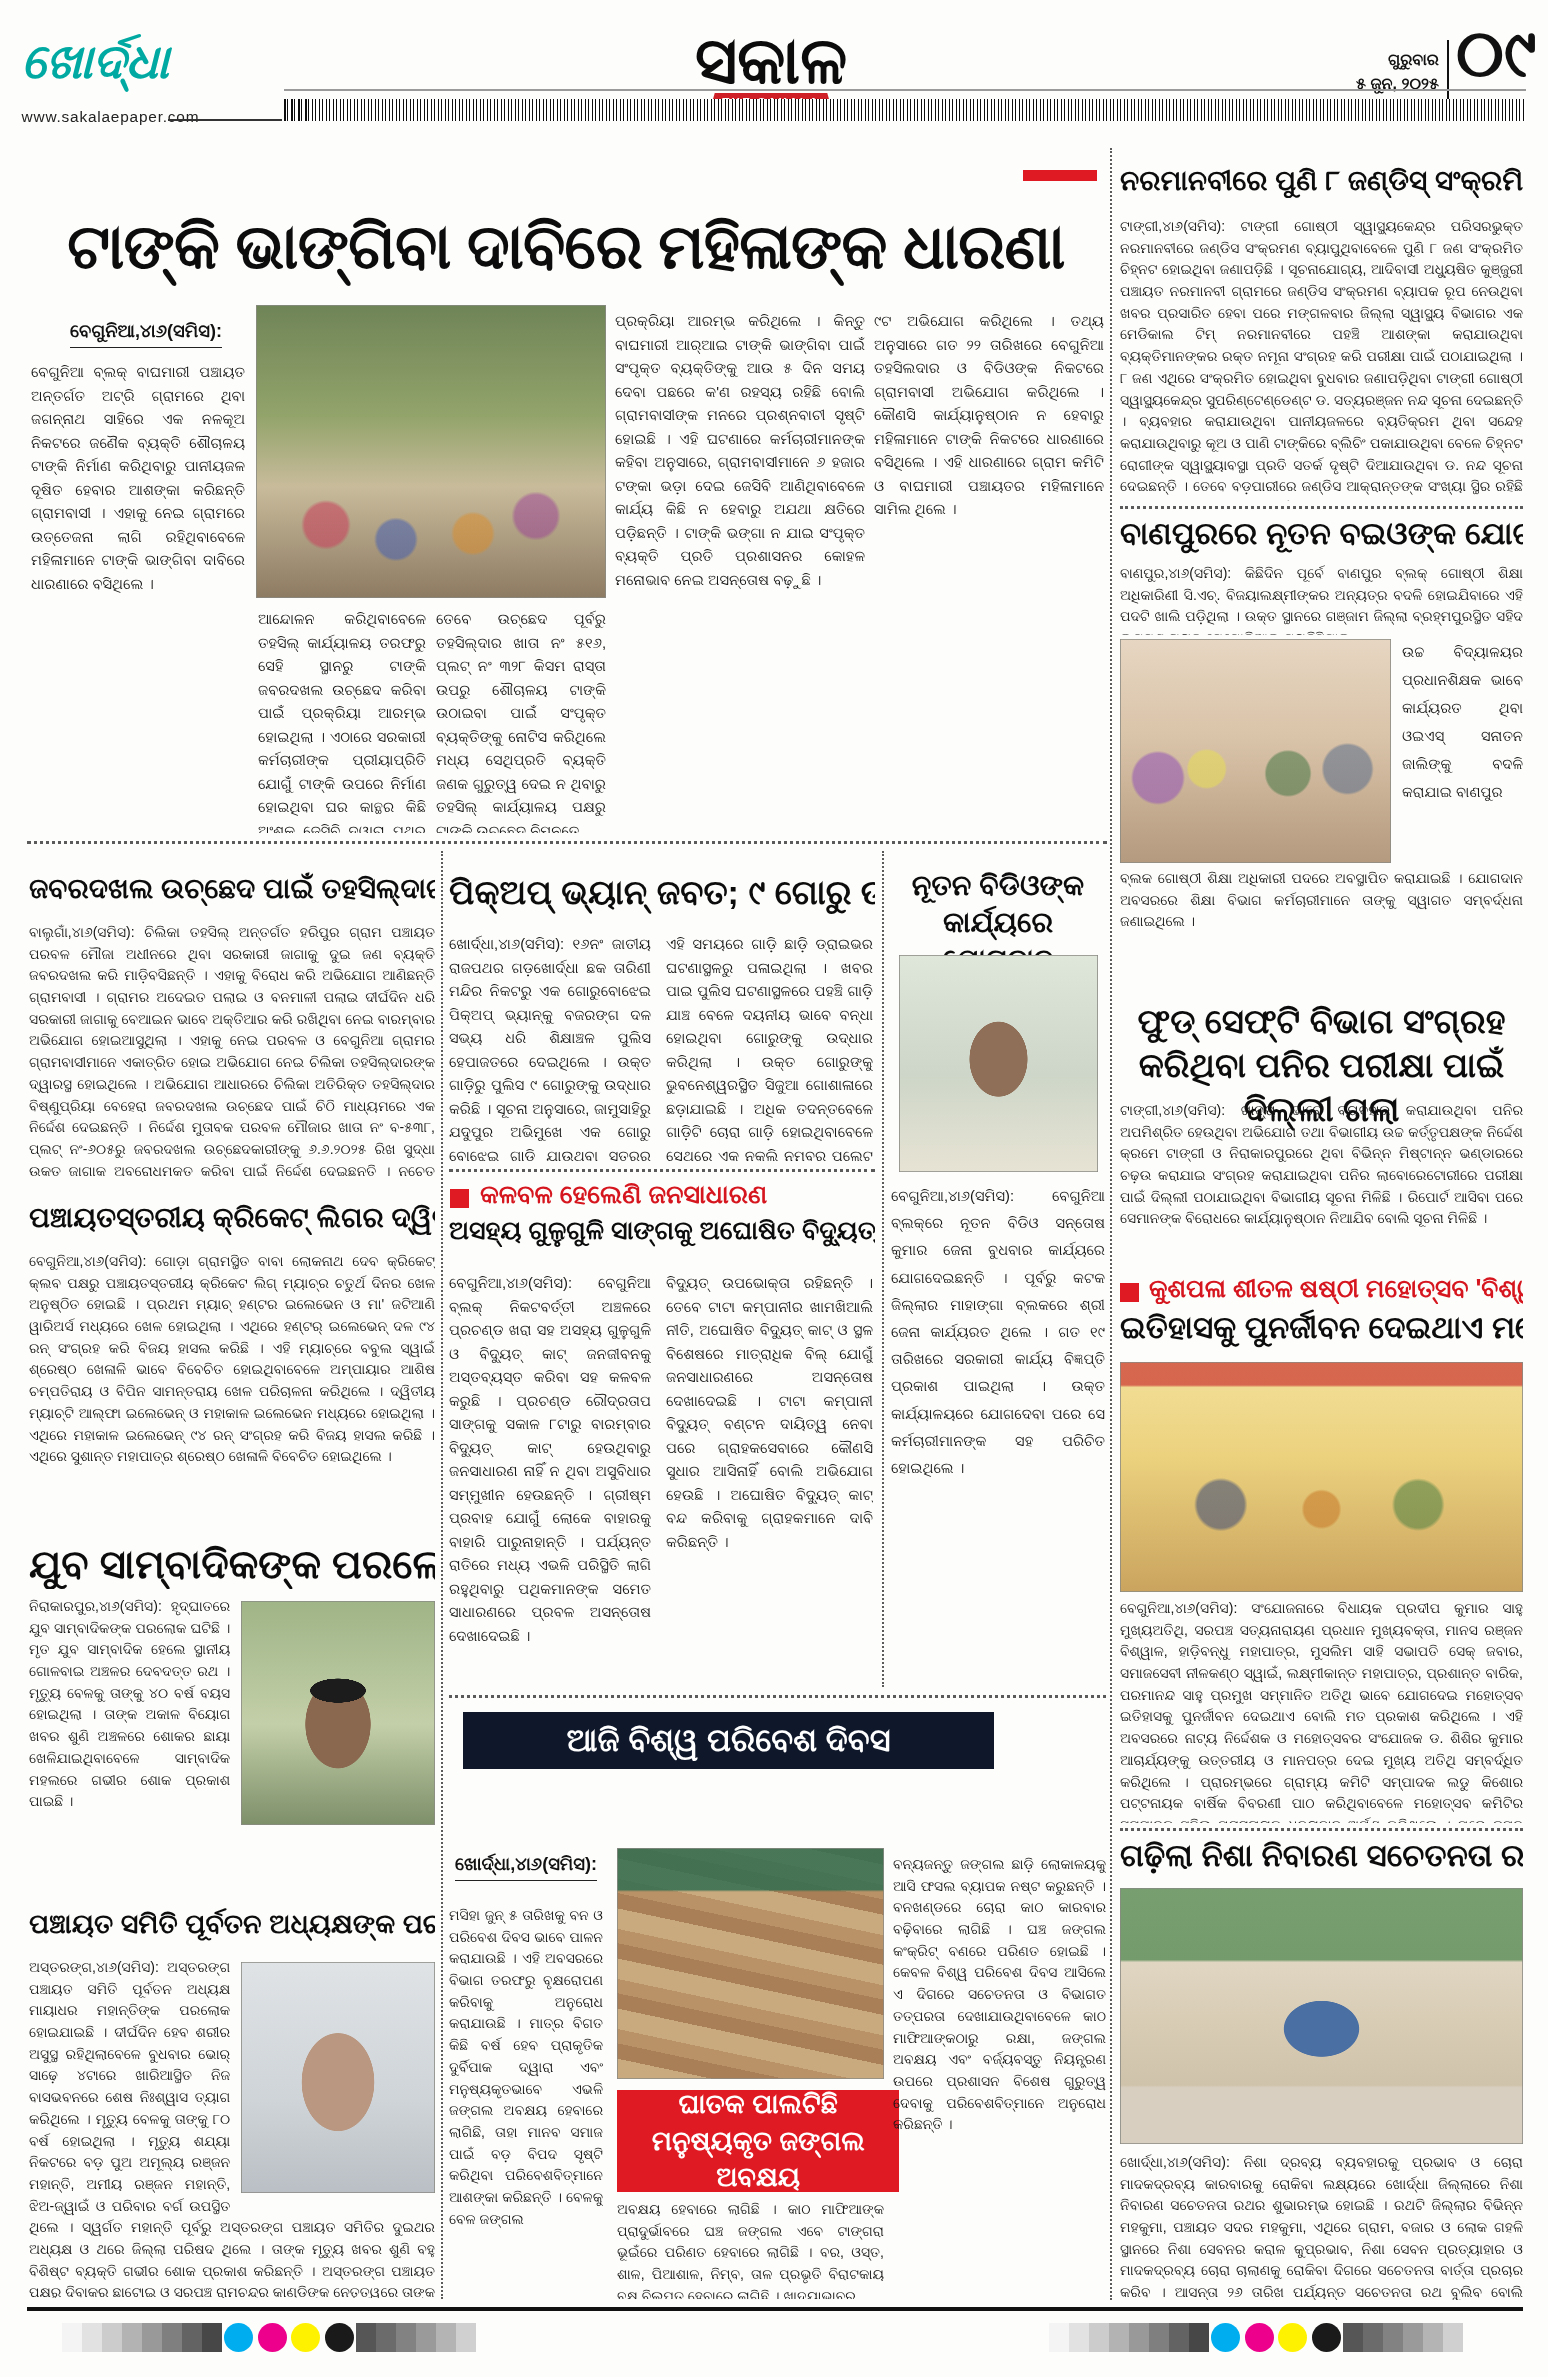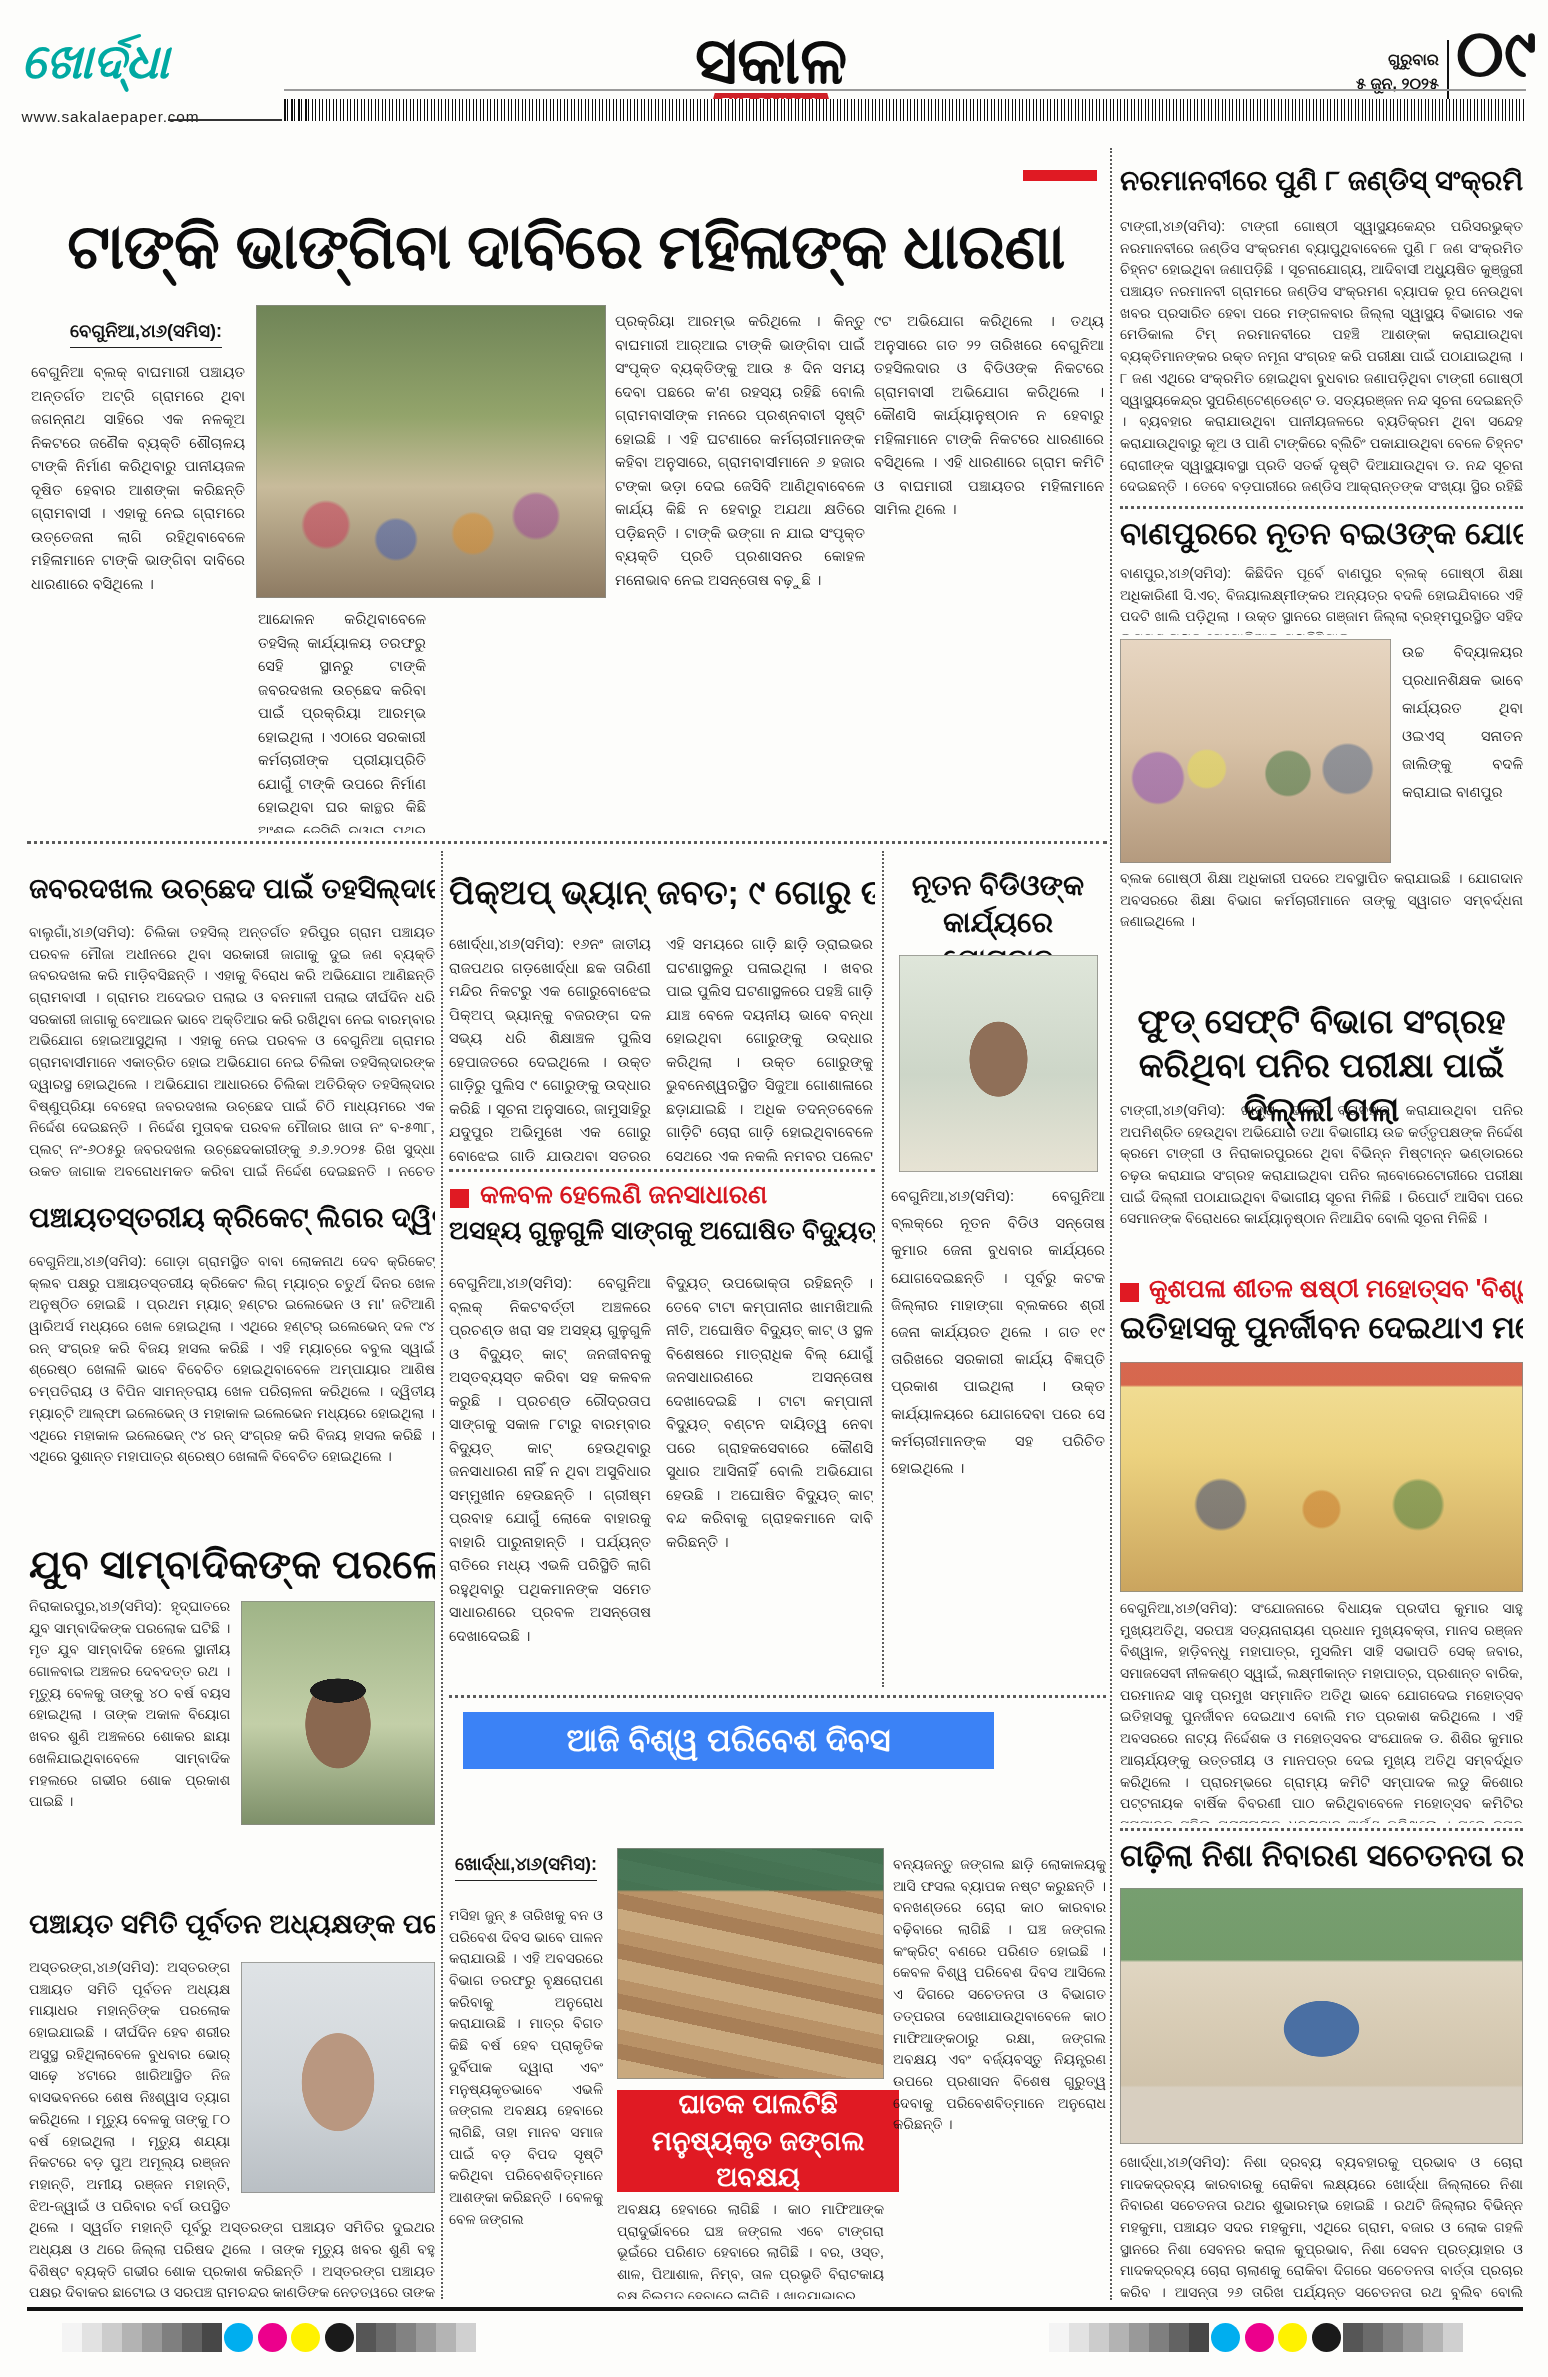--- a/index.html
+++ b/index.html
@@ -10,21 +10,21 @@
   .center{text-align:center;}
   .nowrap{white-space:nowrap;overflow:hidden;}
   .body-text{font-size:14.7px;line-height:1.6;text-align:justify;overflow:hidden;color:#151515;}
   .body-sm{font-size:14px;line-height:1.55;}
   .dl-center{font-size:18px;font-weight:700;text-align:center;}
   .dl-center span{border-bottom:1.5px solid #222;padding-bottom:5.4px;display:inline-block;}
   .photo{background:#c8c4ba;box-shadow:inset 0 0 0 0.8px #8a8a84;}
   .vdot{width:0;border-left:2.3px dotted #5a5a5a;}
   .hdot{height:0;border-top:3.1px dotted #5a5a5a;}
   .redbar{background:#e01a23;color:#fff;display:flex;align-items:center;justify-content:center;font-weight:700;}
-  .tealbar{background:#3b82f6;color:#fff;display:flex;align-items:center;justify-content:center;font-weight:700;text-align:center;}
+  .tealbar{background:#0f172a;color:#fff;display:flex;align-items:center;justify-content:center;font-weight:700;text-align:center;}
   .bullet{background:#e01a23;}
   .kicker-red{color:#d6161f;font-weight:700;}
   .cell{display:inline-block;width:20px;height:29px;}
   .dot{display:inline-block;width:29px;height:29px;border-radius:50%;margin:0 2.3px;}
   .swatches{display:flex;align-items:center;}
   .ribbon{display:inline-block;background:#cf2027;color:#fff;font-size:11.6px;letter-spacing:2.3px;
           padding:2.3px 12.3px;font-weight:700;clip-path:polygon(4% 0,96% 0,100% 100%,0 100%);}
   .float-photo{float:right;margin:4.6px 0 7.7px 10.8px;}
   .barcode{background:repeating-linear-gradient(90deg,#0d0d0d 0 1.5px,#fff 1.5px 3.1px,#0d0d0d 3.1px 3.9px,#fff 3.9px 7px);}
 </style>
@@ -65,20 +65,21 @@
          radial-gradient(circle at 20% 75%, rgba(200,60,90,.55) 0 6%, transparent 7%),
          radial-gradient(circle at 40% 80%, rgba(60,90,180,.5) 0 6%, transparent 7%),
          radial-gradient(circle at 62% 78%, rgba(220,140,40,.5) 0 6%, transparent 7%),
          radial-gradient(circle at 80% 72%, rgba(150,50,150,.45) 0 6%, transparent 7%),
          linear-gradient(180deg,#6f8457 0%,#93a46b 38%,#c8bb9b 62%,#8d7a62 100%);"></div>
 
   <div class="abs body-text" style="left:31px;top:361px;width:214px;height:472px;">ବେଗୁନିଆ ବ୍ଲକ୍ ବାଘମାରୀ ପଞ୍ଚାୟତ ଅନ୍ତର୍ଗତ ଅଟ୍ରି ଗ୍ରାମରେ ଥିବା ଜଗନ୍ନାଥ ସାହିରେ ଏକ ନଳକୂଅ ନିକଟରେ ଜଣୈକ ବ୍ୟକ୍ତି ଶୌଚାଳୟ ଟାଙ୍କି ନିର୍ମାଣ କରିଥିବାରୁ ପାନୀୟଜଳ ଦୂଷିତ ହେବାର ଆଶଙ୍କା କରିଛନ୍ତି ଗ୍ରାମବାସୀ । ଏହାକୁ ନେଇ ଗ୍ରାମରେ ଉତ୍ତେଜନା ଲାଗି ରହିଥିବାବେଳେ ମହିଳାମାନେ ଟାଙ୍କି ଭାଙ୍ଗିବା ଦାବିରେ ଧାରଣାରେ ବସିଥିଲେ ।</div>
   <div class="abs body-text" style="left:615px;top:310px;width:250px;height:523px;">ପ୍ରକ୍ରିୟା ଆରମ୍ଭ କରିଥିଲେ । କିନ୍ତୁ ବାଘମାରୀ ଆର୍‌ଆଇ ଟାଙ୍କି ଭାଙ୍ଗିବା ପାଇଁ ସଂପୃକ୍ତ ବ୍ୟକ୍ତିଙ୍କୁ ଆଉ ୫ ଦିନ ସମୟ ଦେବା ପଛରେ କ'ଣ ରହସ୍ୟ ରହିଛି ବୋଲି ଗ୍ରାମବାସୀଙ୍କ ମନରେ ପ୍ରଶ୍ନବାଚୀ ସୃଷ୍ଟି ହୋଇଛି । ଏହି ଘଟଣାରେ କର୍ମଚାରୀମାନଙ୍କ କହିବା ଅନୁସାରେ, ଗ୍ରାମବାସୀମାନେ ୬ ହଜାର ଟଙ୍କା ଭଡ଼ା ଦେଇ ଜେସିବି ଆଣିଥିବାବେଳେ କାର୍ଯ୍ୟ କିଛି ନ ହେବାରୁ ଅଯଥା କ୍ଷତିରେ ପଡ଼ିଛନ୍ତି । ଟାଙ୍କି ଭଙ୍ଗା ନ ଯାଇ ସଂପୃକ୍ତ ବ୍ୟକ୍ତି ପ୍ରତି ପ୍ରଶାସନର କୋହଳ ମନୋଭାବ ନେଇ ଅସନ୍ତୋଷ ବଢ଼ୁଛି ।</div>
   <div class="abs body-text" style="left:874px;top:310px;width:230px;height:523px;">୯ଟ ଅଭିଯୋଗ କରିଥିଲେ । ତଥ୍ୟ ଅନୁସାରେ ଗତ ୨୨ ତାରିଖରେ ବେଗୁନିଆ ତହସିଲଦାର ଓ ବିଡିଓଙ୍କ ନିକଟରେ ଗ୍ରାମବାସୀ ଅଭିଯୋଗ କରିଥିଲେ । କୌଣସି କାର୍ଯ୍ୟାନୁଷ୍ଠାନ ନ ହେବାରୁ ମହିଳାମାନେ ଟାଙ୍କି ନିକଟରେ ଧାରଣାରେ ବସିଥିଲେ । ଏହି ଧାରଣାରେ ଗ୍ରାମ କମିଟି ଓ ବାଘମାରୀ ପଞ୍ଚାୟତର ମହିଳାମାନେ ସାମିଲ ଥିଲେ ।</div>
   <div class="abs body-text" style="left:258px;top:608px;width:168px;height:225px;">ଆନ୍ଦୋଳନ କରିଥିବାବେଳେ ତହସିଲ୍ କାର୍ଯ୍ୟାଳୟ ତରଫରୁ ସେହି ସ୍ଥାନରୁ ଟାଙ୍କି ଜବରଦଖଲ ଉଚ୍ଛେଦ କରିବା ପାଇଁ ପ୍ରକ୍ରିୟା ଆରମ୍ଭ ହୋଇଥିଲା । ଏଠାରେ ସରକାରୀ କର୍ମଚାରୀଙ୍କ ପ୍ରୀୟାପ୍ରିତି ଯୋଗୁଁ ଟାଙ୍କି ଉପରେ ନିର୍ମାଣ ହୋଇଥିବା ଘର କାନ୍ଥର କିଛି ଅଂଶକୁ ଜେସିବି ଦ୍ୱାରା ପଥର ହଟାଇବା ପ୍ରକ୍ରିୟା ବନ୍ଦ ରହିଛି ।</div>
+  <div class="abs body-text" style="left:436px;top:608px;width:170px;height:225px;">ତେବେ ଉଚ୍ଛେଦ ପୂର୍ବରୁ ତହସିଲ୍‌ଦାର ଖାତା ନଂ ୫୧୬, ପ୍ଲଟ୍ ନଂ ୩୨୮ କିସମ ରାସ୍ତା ଉପରୁ ଶୌଚାଳୟ ଟାଙ୍କି ଉଠାଇବା ପାଇଁ ସଂପୃକ୍ତ ବ୍ୟକ୍ତିଙ୍କୁ ନୋଟିସ କରିଥିଲେ ମଧ୍ୟ ସେଥିପ୍ରତି ବ୍ୟକ୍ତି ଜଣକ ଗୁରୁତ୍ୱ ଦେଇ ନ ଥିବାରୁ ତହସିଲ୍ କାର୍ଯ୍ୟାଳୟ ପକ୍ଷରୁ ଟାଙ୍କି ଉଚ୍ଛେଦ ନିମନ୍ତେ</div>
 
   <div class="abs hdot" style="left:27px;top:841px;width:1080px;"></div>
   <div class="abs vdot" style="left:1110px;top:148px;height:2152px;"></div>
   <div class="abs vdot" style="left:441px;top:851px;height:1448px;"></div>
   <div class="abs vdot" style="left:882px;top:851px;height:836px;"></div>
   <div class="abs hdot" style="left:449px;top:1169px;width:426px;"></div>
   <div class="abs hdot" style="left:449px;top:1695px;width:657px;"></div>
   <div class="abs hdot" style="left:1120px;top:506px;width:403px;"></div>
   <div class="abs hdot" style="left:1120px;top:1828px;width:403px;"></div>
 

